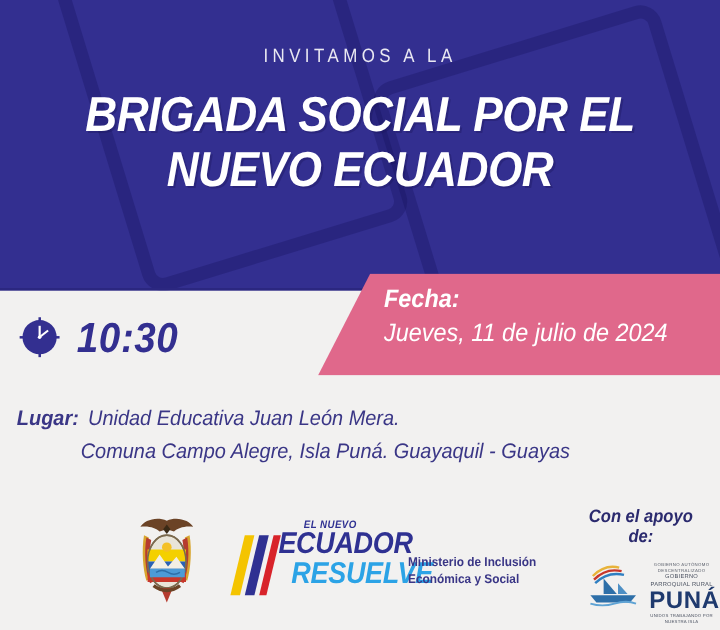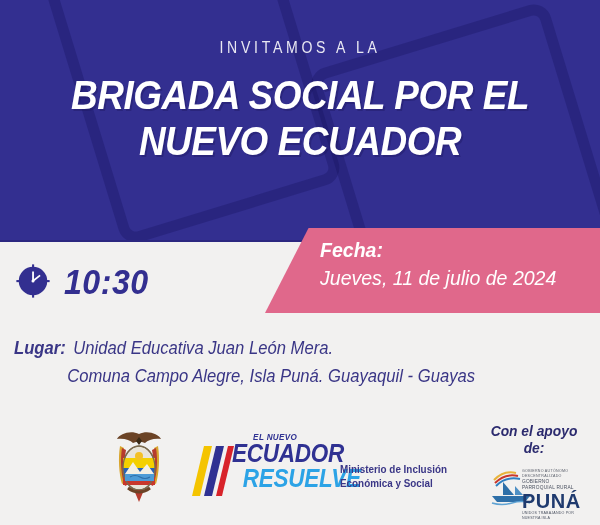--- a/index.html
+++ b/index.html
@@ -281,23 +281,24 @@
   }
   .puna-boat {
     position: absolute;
     left: 0;
     top: 2px;
     width: 42px;
     height: 38px;
   }
   .puna-wordmark {
     position: absolute;
-    left: 32px;
+    left: 51px;
     top: 3px;
     width: 54px;
+    text-align: center;
   }
   .puna-top {
     display: block;
     font-size: 3.6px;
     color: #555a66;
     letter-spacing: 0.3px;
     line-height: 5px;
     font-family: "Liberation Sans", sans-serif;
   }
   .puna-sub {

